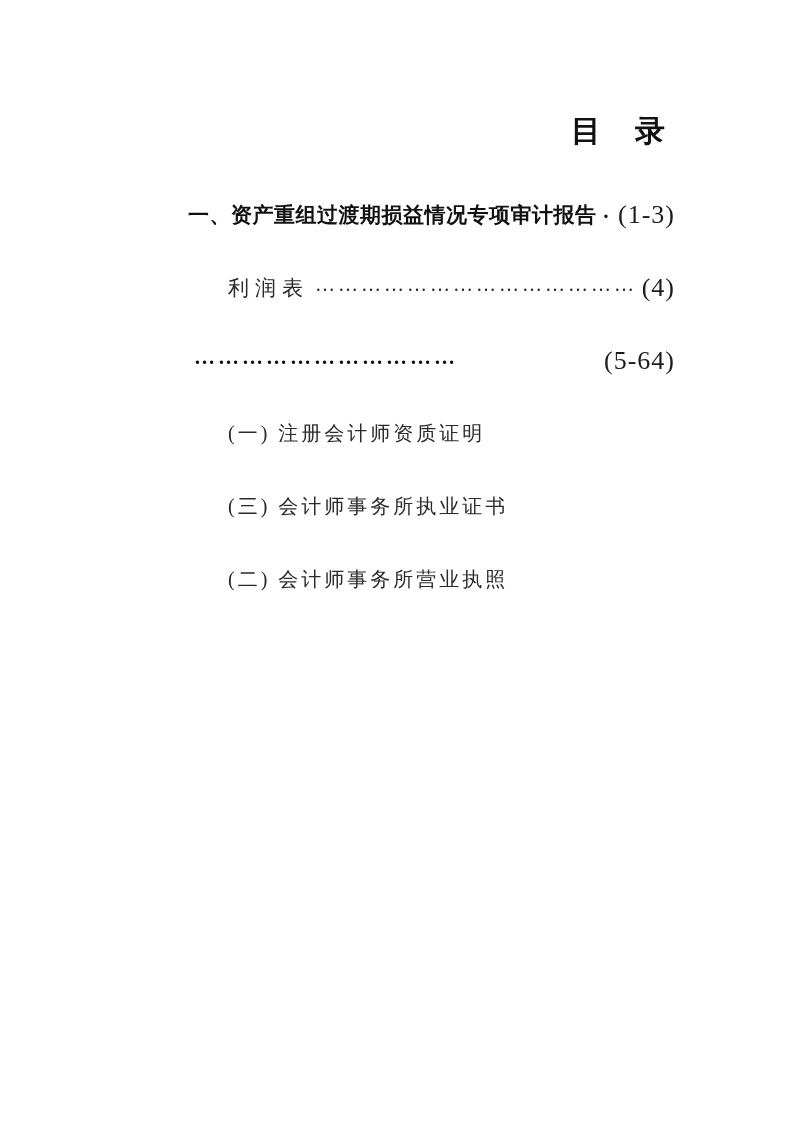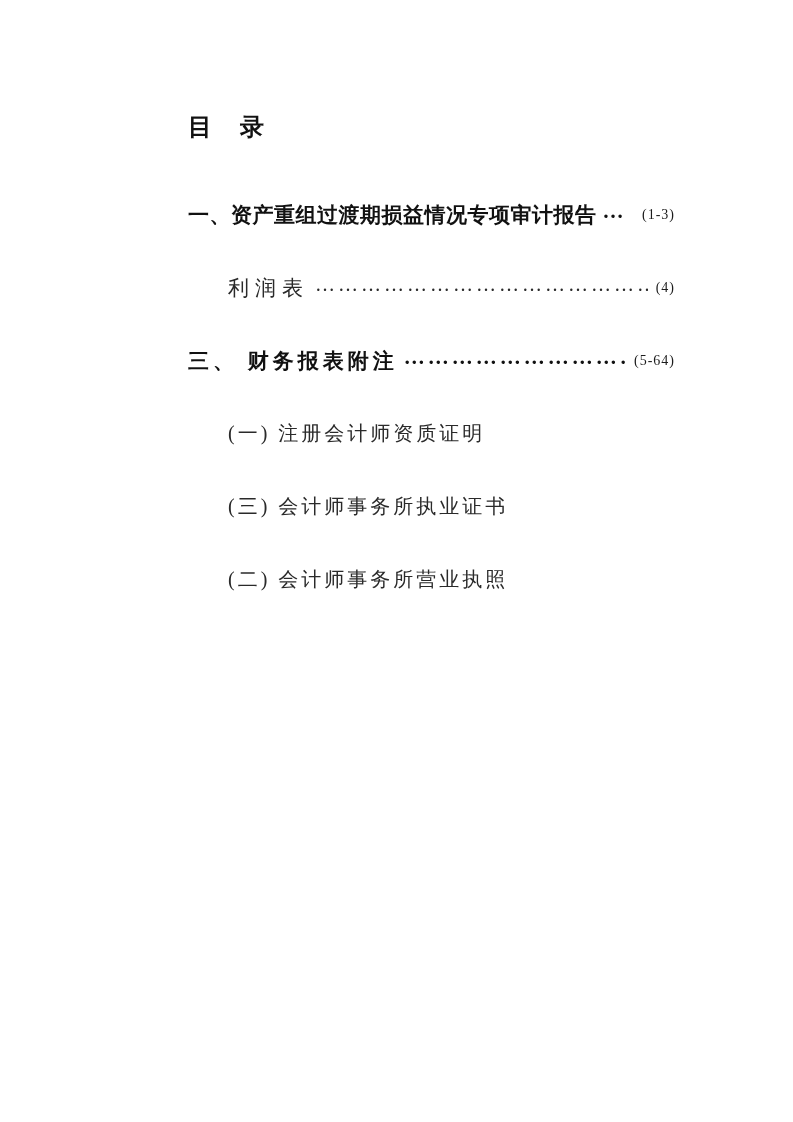--- a/index.html
+++ b/index.html
@@ -12,27 +12,27 @@
     width: 793px;
     height: 1122px;
     background: #ffffff;
     overflow: hidden;
     color: #161616;
     font-family: "Liberation Serif", serif;
   }
   .title {
     position: absolute;
     top: 112px;
-    left: 188px;
+    left: 180px;
     width: 487px;
     margin: 0;
-    text-align: left;
+    text-align: right;
     font-family: "Liberation Sans", sans-serif;
     font-weight: 700;
-    font-size: 24px;
+    font-size: 30px;
     line-height: 1.25;
     letter-spacing: 2px;
     color: #111111;
   }
   .toc {
     position: absolute;
     top: 178px;
     left: 188px;
     width: 487px;
   }
@@ -87,21 +87,21 @@
   .heading .leader {
     font-weight: 700;
   }
   .sub .leader {
     font-weight: 400;
   }
   .pagenum {
     flex: 0 0 auto;
     font-family: "Liberation Serif", serif;
     font-weight: 400;
-    font-size: 14px;
+    font-size: 26px;
     letter-spacing: 1px;
     color: #1c1c1c;
     white-space: nowrap;
   }
 </style>
 </head>
 <body>
 
 <div class="page">
 
@@ -116,21 +116,20 @@
     </div>
 
 
     <div class="row sub income">
       <span class="label">利润表</span>
       <span class="leader">………………………………………………</span>
       <span class="pagenum">(4)</span>
     </div>
 
     <div class="row heading spread">
-      <span class="label">三、 财务报表附注</span>
       <span class="leader">……………………………</span>
       <span class="pagenum">(5-64)</span>
     </div>
 
 
     <div class="row sub">
       <span class="label">(一) 注册会计师资质证明</span>
     </div>
 
     <div class="row sub">

